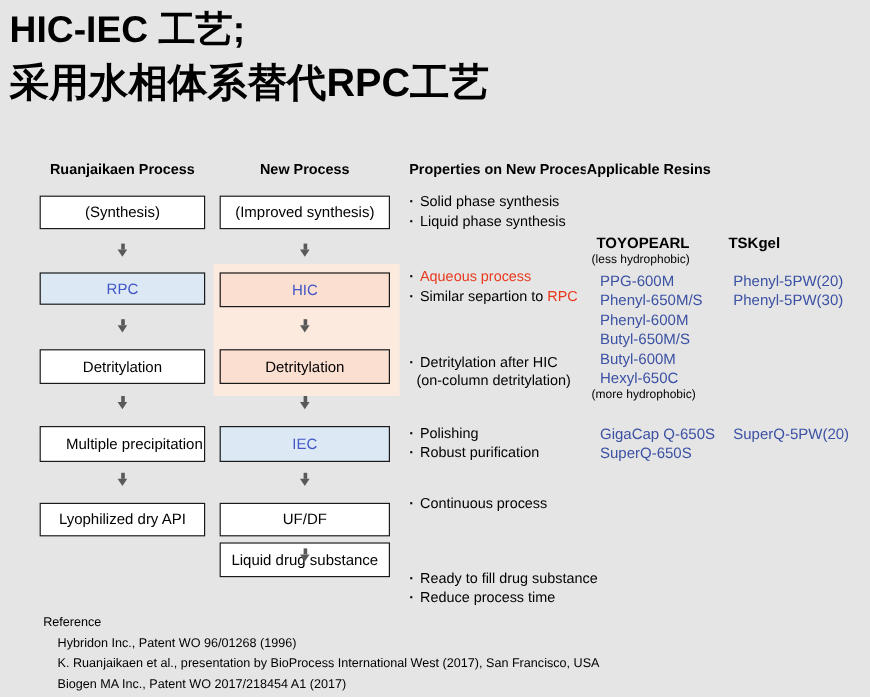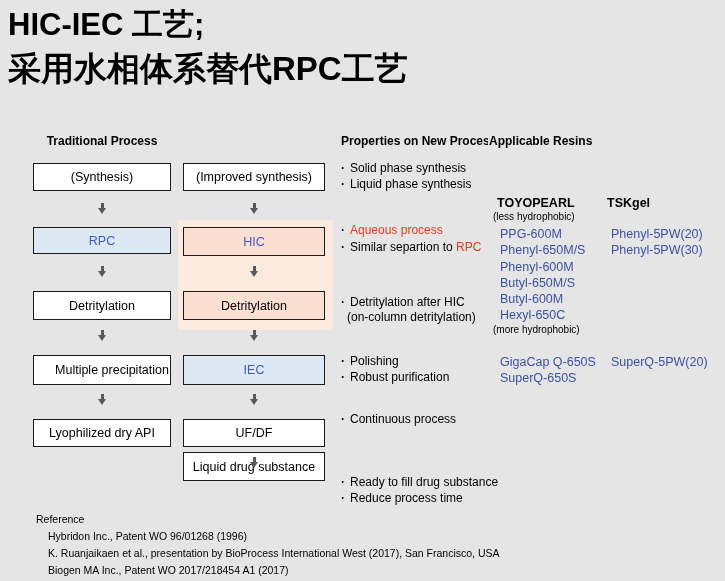--- a/index.html
+++ b/index.html
@@ -33,21 +33,22 @@
   .ref-item{position:absolute;left:48px;font-size:10.5px;white-space:nowrap;}
 </style>
 </head>
 <body>
 
 <div class="slide">
 
   <div class="abs title1">HIC-IEC 工艺;</div>
   <div class="abs title2">采用水相体系替代RPC工艺</div>
 
-  <div class="abs colhead center" style="left:33px;top:134px;width:138px;">Traditional Process</div>
+  <div class="abs colhead center" style="left:33px;top:134px;width:138px;">Ruanjaikaen Process</div>
+  <div class="abs colhead center" style="left:183px;top:134px;width:142px;">New Process</div>
   <div class="abs colhead clip" style="left:341px;top:134px;width:147px;">Properties on New Process</div>
   <div class="abs colhead" style="left:489px;top:134px;">Applicable Resins</div>
 
   <div class="abs hl"></div>
 
   <div class="box" style="left:33px;top:163px;width:138px;height:28px;">
       <span>(Synthesis)</span>
     </div>
   <div class="box fill-blue text-blue" style="left:33px;top:227px;width:138px;height:27px;">
       <span>RPC</span>

